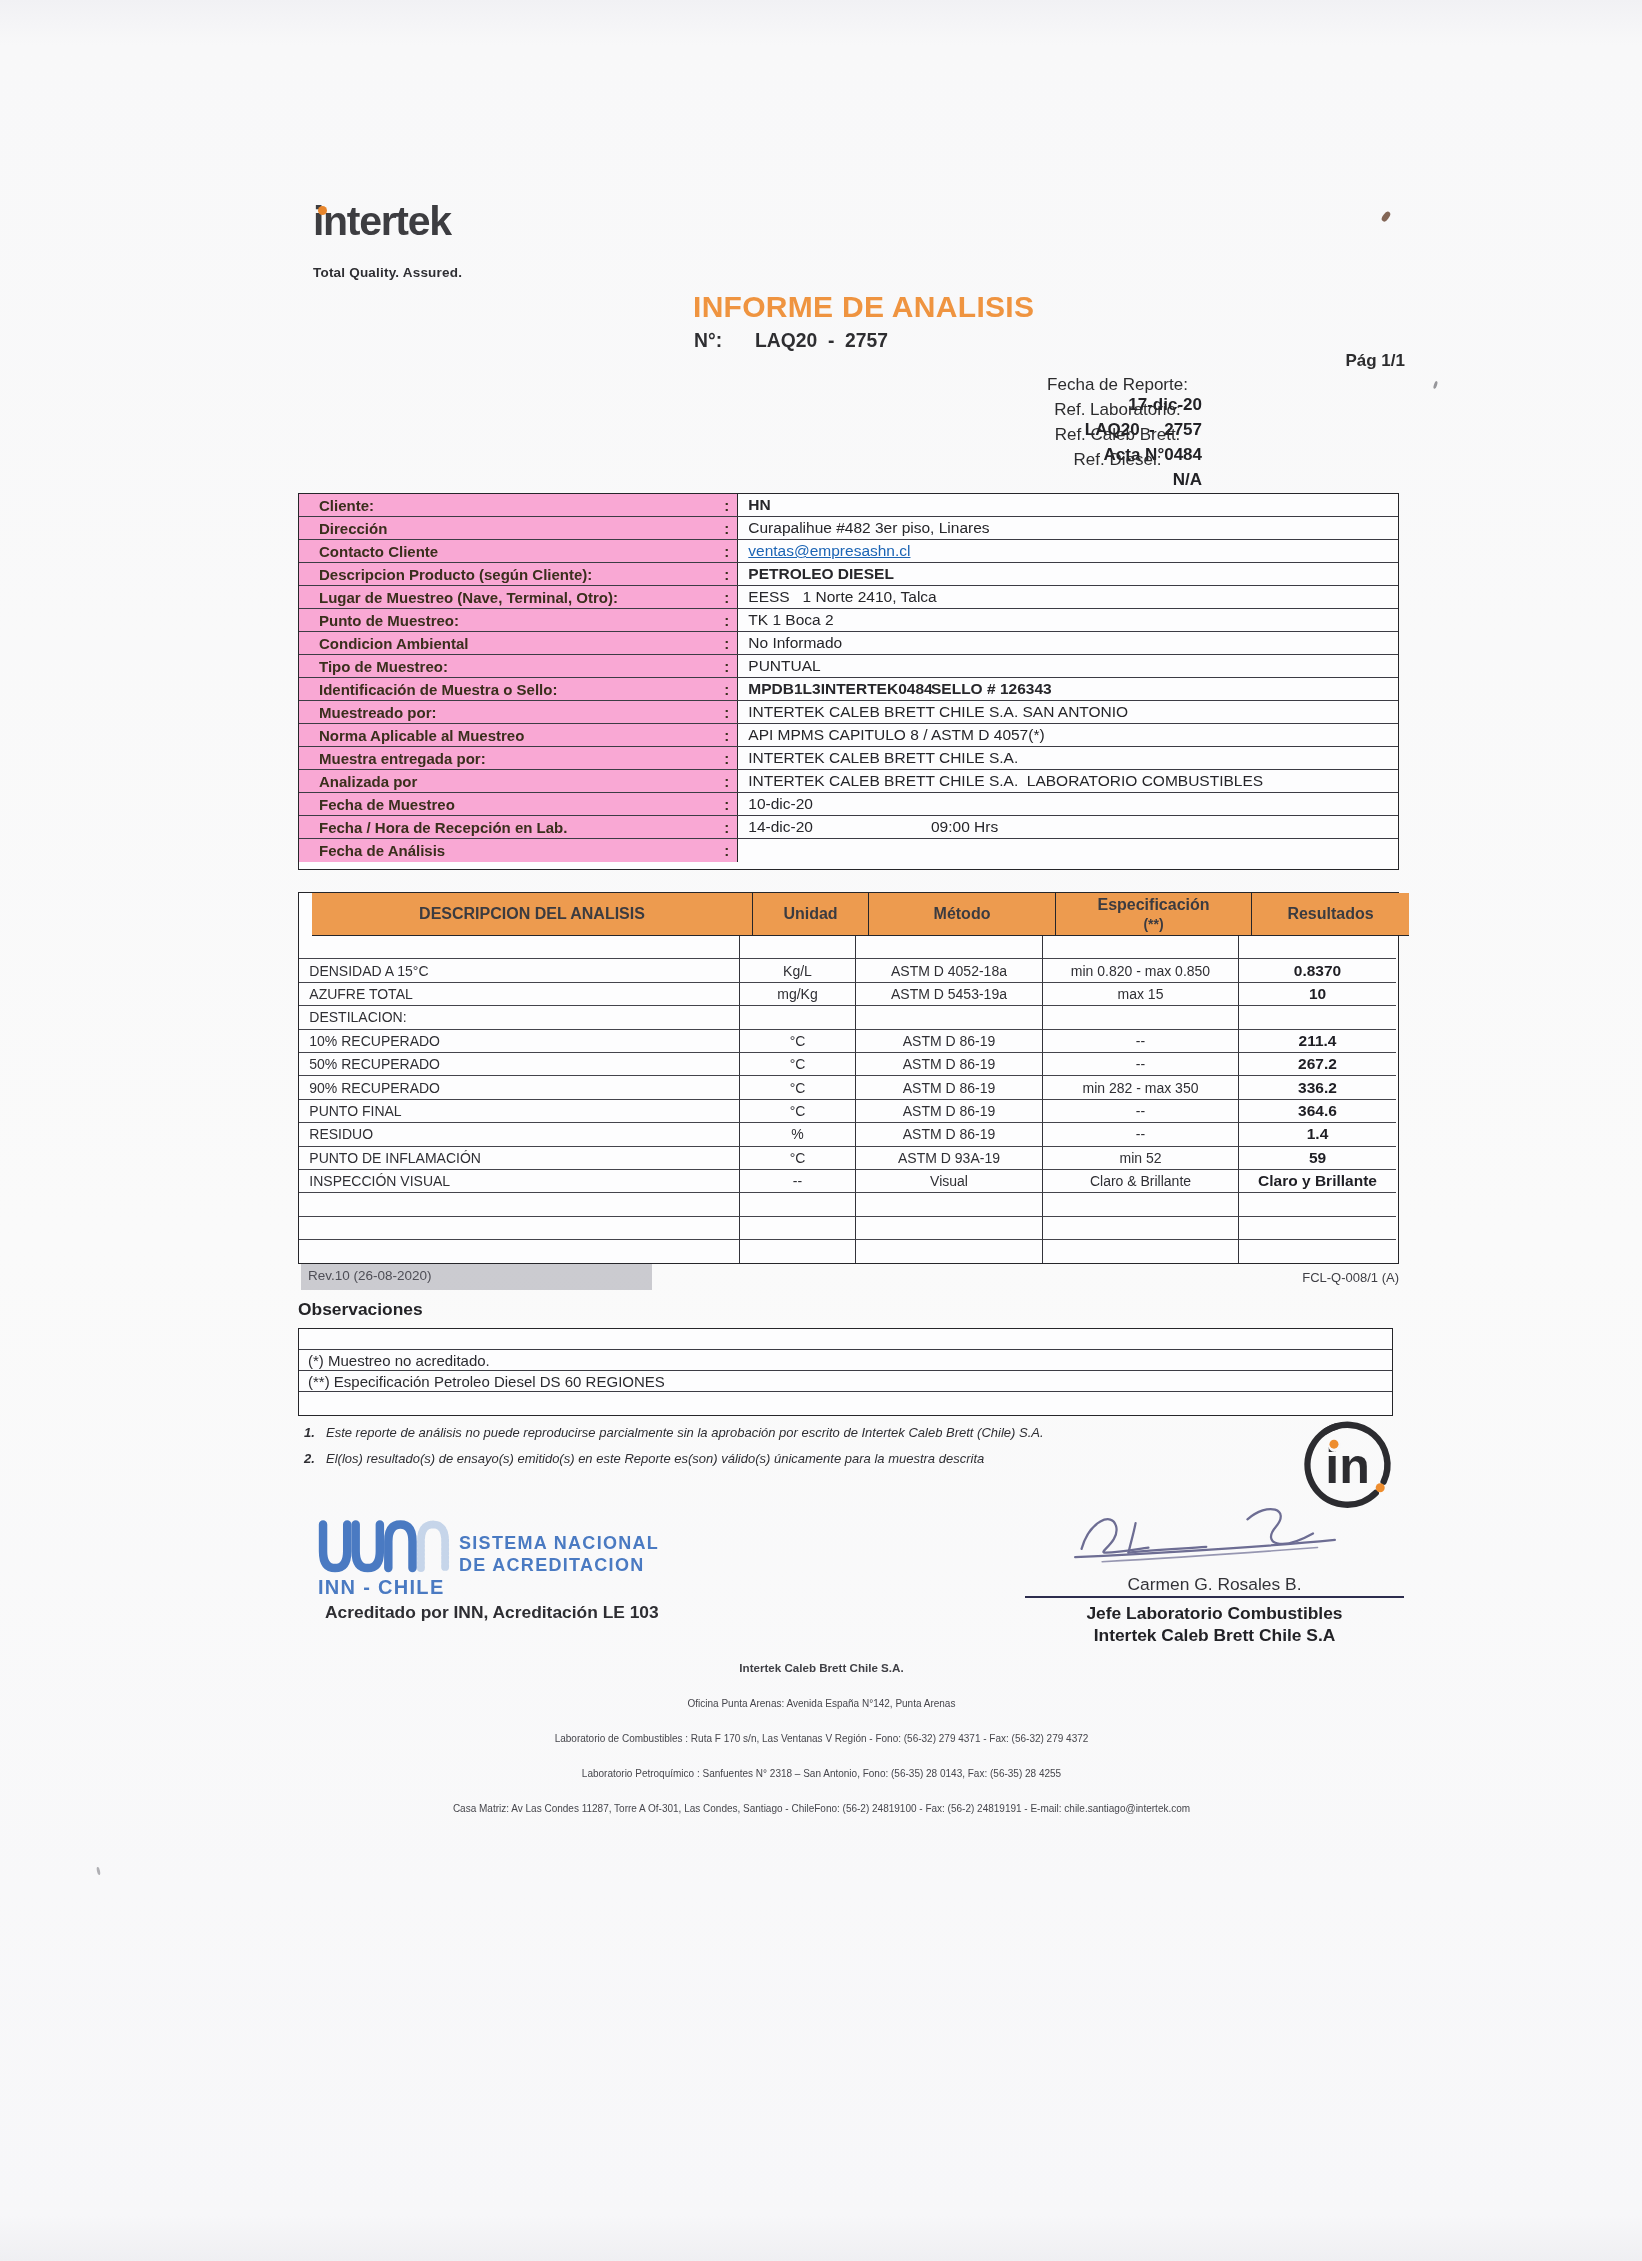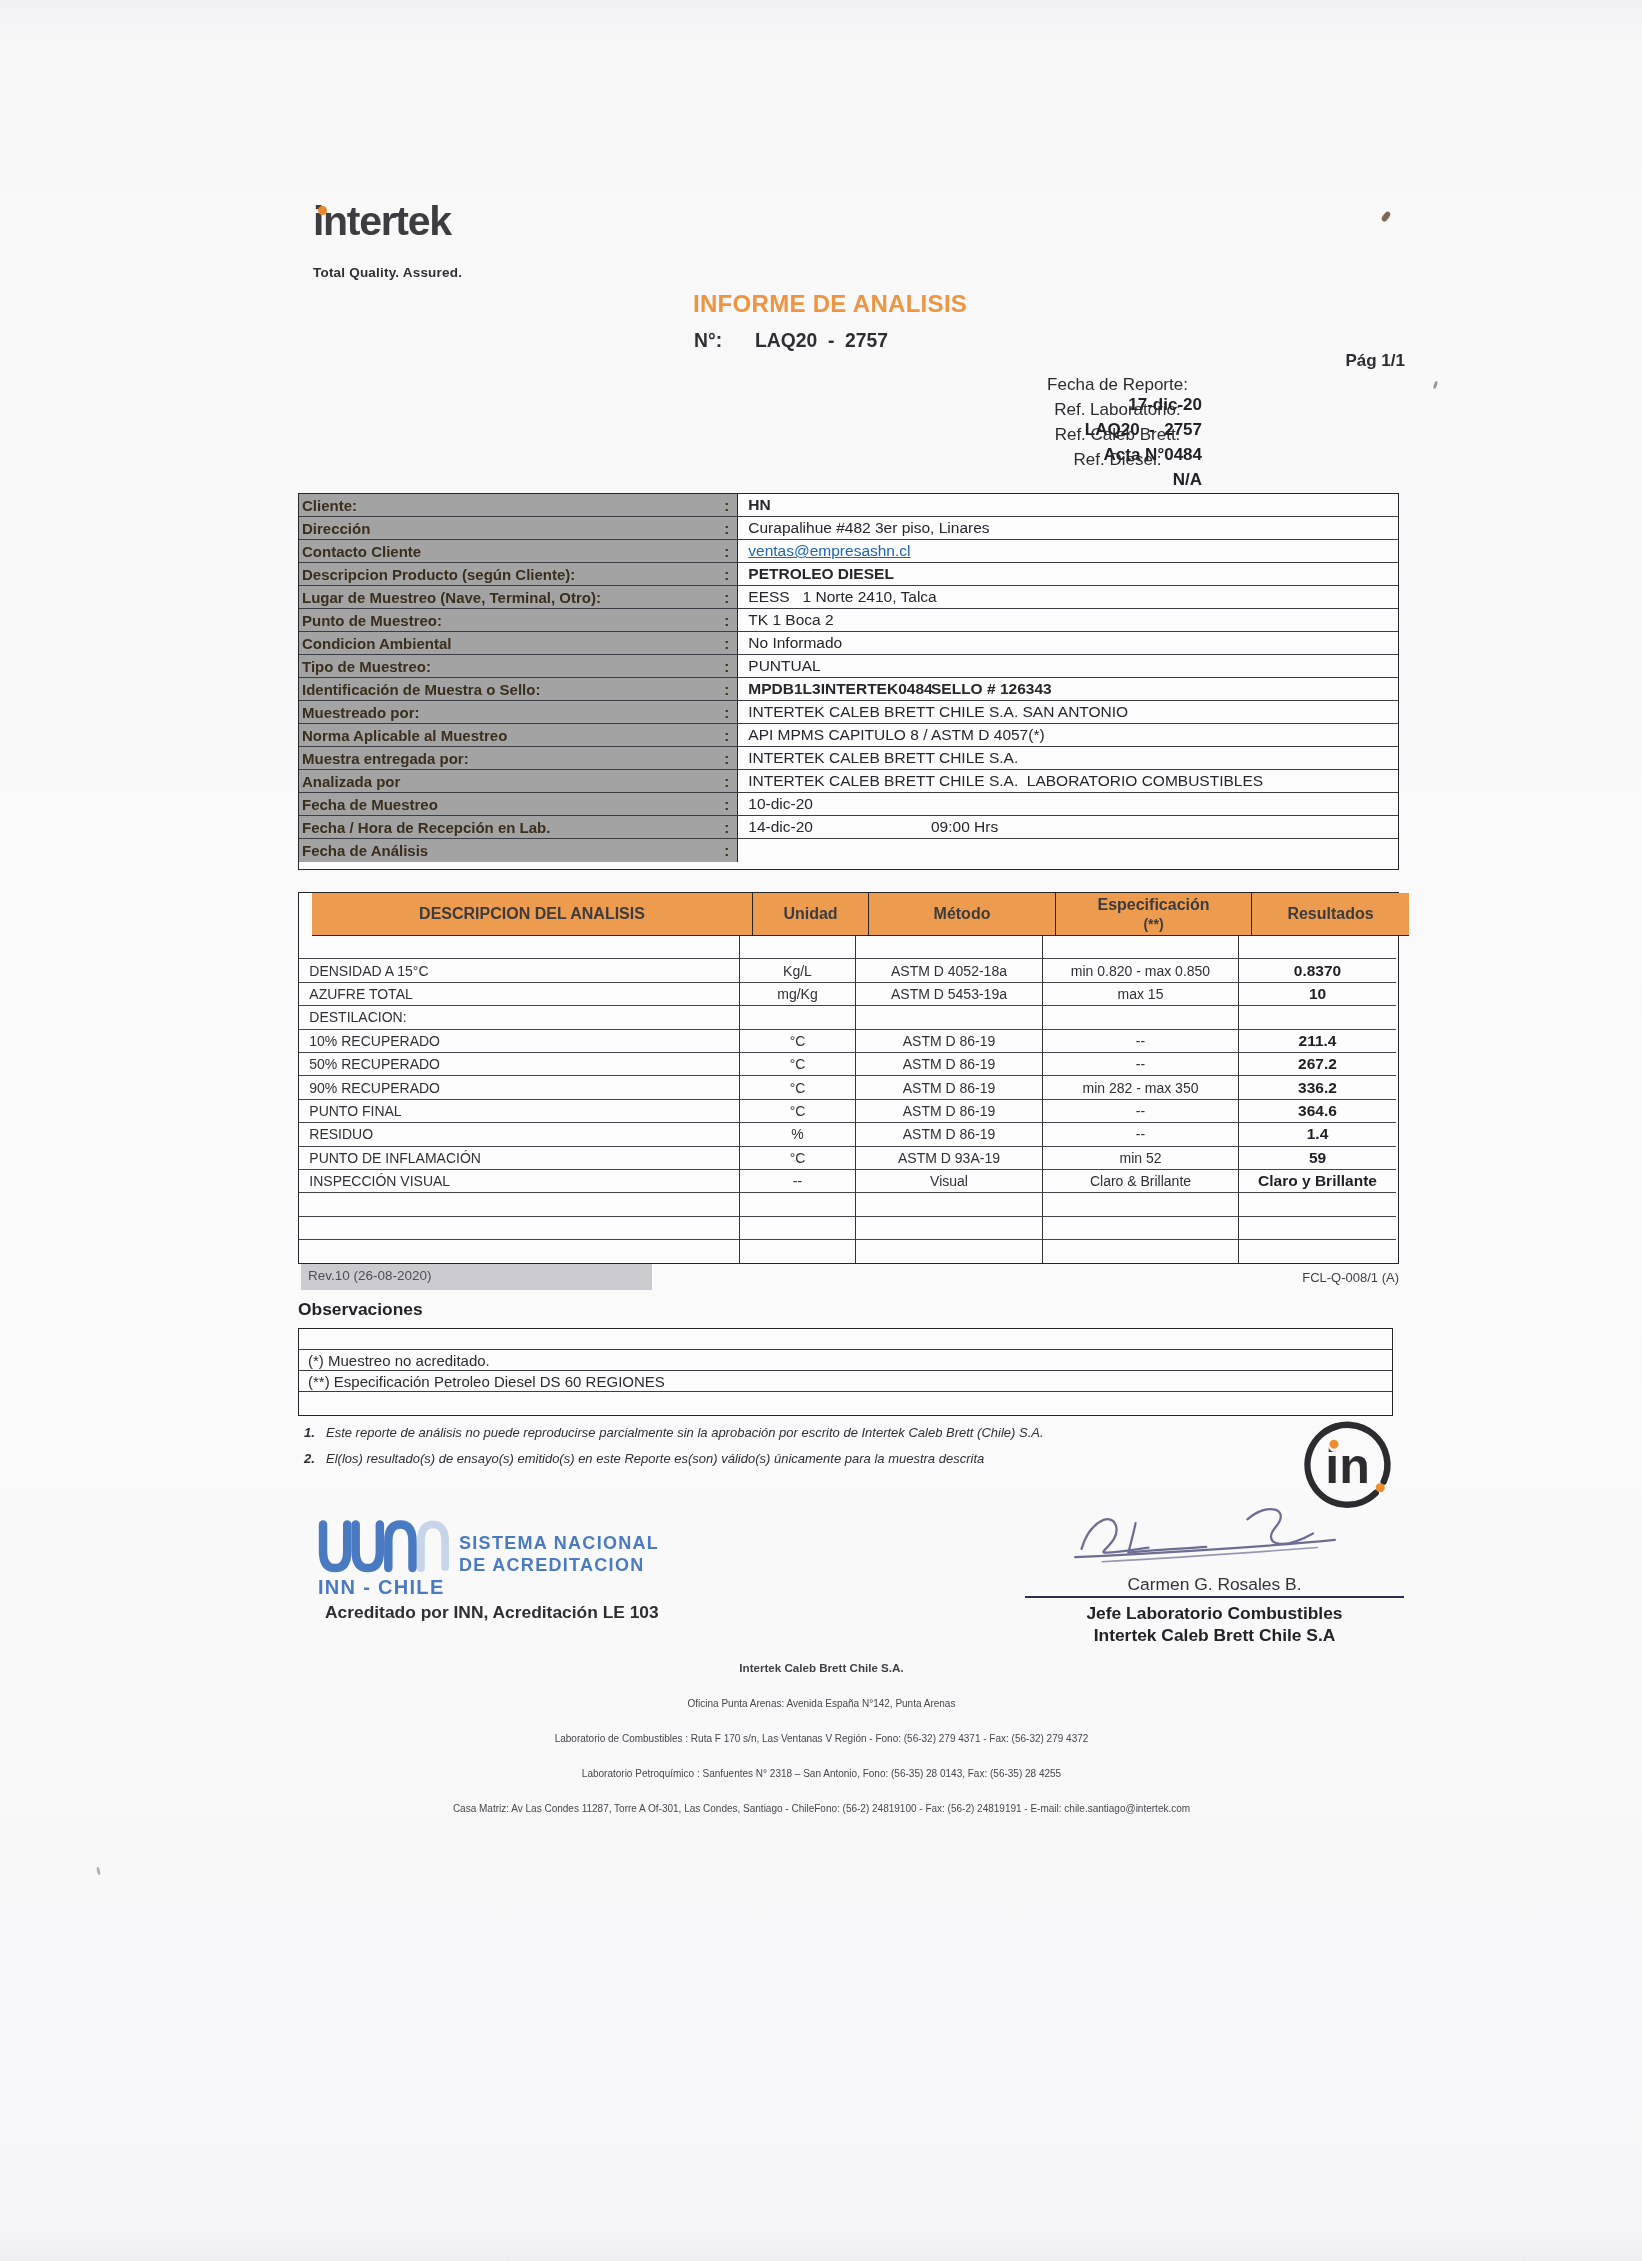--- a/index.html
+++ b/index.html
@@ -12,37 +12,37 @@
   }
   .abs { position:absolute; }
 
   
   #brand { left:313px; top:198px; }
   #brand .word { font-size:41px; font-weight:700; letter-spacing:-1.3px; color:#3d3d41; position:relative; }
   #brand .idot { position:absolute; left:5.2px; top:7.7px; width:9px; height:9px; border-radius:50%; background:#e8862c; }
   #brand .tag { font-size:13.5px; font-weight:700; color:#2f2f33; margin-top:20px; letter-spacing:0.2px; }
 
   
-  #title { left:693px; top:290px; font-size:24px; font-weight:700; color:#ef9440; letter-spacing:0.3px; }
+  #title { left:693px; top:290px; font-size:30px; font-weight:700; color:#ef9440; letter-spacing:0.3px; }
   #docnum { left:694px; top:330px; font-size:19.3px; font-weight:700; color:#2e2e31; }
   #docnum .nv { margin-left:33px; white-space:pre; }
 
   
   #pag { top:351px; right:238px; font-size:17px; font-weight:600; color:#2c2c2e; }
   #meta { top:390px; right:242px; width:567px; }
   .mrow { display:flex; justify-content:flex-end; align-items:center; height:25px;flex-direction:column; }
   .mlabel { flex:1; text-align:right; font-size:17px; font-weight:500; color:#2c2c2e; }
   .mvalue { width:169px; text-align:right; font-size:17px; font-weight:700; color:#222226; white-space:pre; }
 
   
   #clientTable { left:298px; top:493px; width:1101px; height:377px; border:1.9px solid #26262a; background:#fdfdfe; }
   .crow { display:grid; grid-template-columns:439px 660px; height:23px; border-bottom:1.3px solid #3c3c44; }
   .crow:last-child { border-bottom:none; }
-  .clabel { background:#a3a3a3; border-right:1.9px solid #26262a; position:relative;
-            display:flex; align-items:center; padding-left:3px;
+  .clabel { background:#f9a8d4; border-right:1.9px solid #26262a; position:relative;
+            display:flex; align-items:center; padding-left:20px;
             font-size:15px; font-weight:700; color:#3a2f1d; }
   .clabel .colon { position:absolute; right:7.7px; font-weight:700; color:#3a2f1d; }
   .cvalue { display:flex; align-items:center; padding-left:10.3px; position:relative;
             font-size:15.5px; color:#26262a; }
   .cvalue .val { white-space:pre; }
   .cvalue .v2 { position:absolute; left:193px; white-space:pre; }
   .bold { font-weight:700; }
   .link { color:#1b64b4; text-decoration:underline; font-weight:500; cursor:pointer; }
 
   

